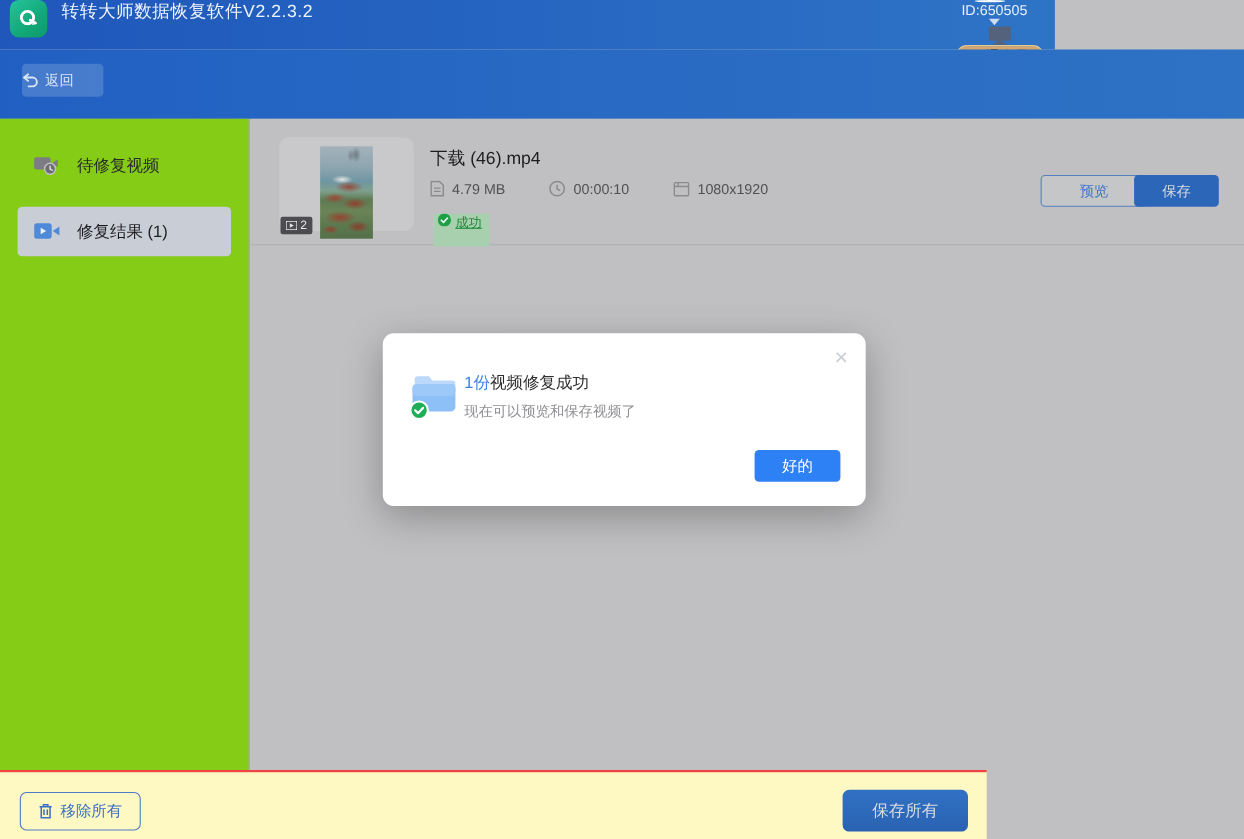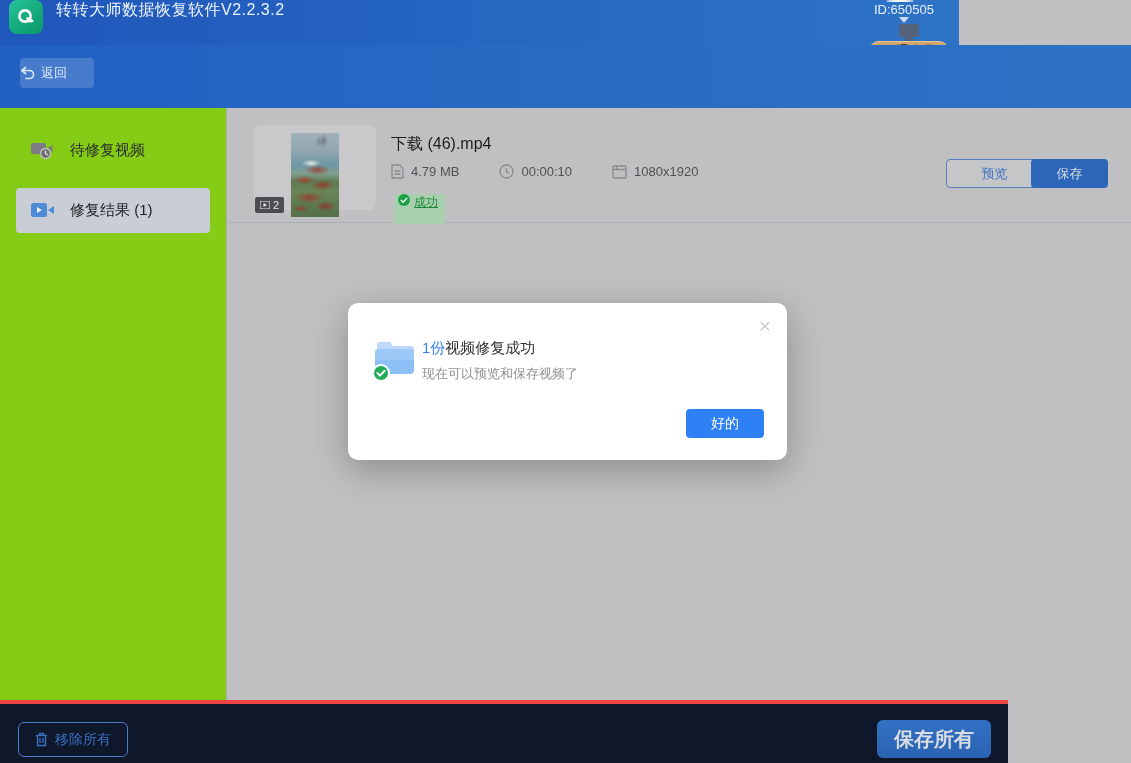--- a/index.html
+++ b/index.html
@@ -69,28 +69,28 @@
   .status-badge{ position:absolute; left:166px; top:86px; height:30px; padding:0 7px 0 4px;
     background:#a9d0ae; border-radius:2px; color:#1b8a3a; font-size:12px;
     display:flex; align-items:flex-start; gap:4px;text-decoration:underline; }
   .btn{ border-radius:4px; font-size:13px; display:flex; align-items:center; justify-content:center; }
   .btn-preview{ position:absolute; left:718px; top:51px; width:97px; height:29px;
     background:#c5c6c8; border:1px solid #567fc2; color:#3f74c8; }
   .btn-save{ position:absolute; left:803px; top:51px; width:77px; height:29px;
     background:#2b66b9; color:#d8dbe0; }
 
   
-  .footer{ position:absolute; left:0; top:700px; width:1008px; height:63px;
-    background:#0f172a; border-top:4px solid #ef4444; }
+  .footer{ position:absolute; left:0; top:700px; width:897px; height:63px;
+    background:#fef9c3; border-top:2px solid #ef4444; }
   .btn-remove-all{ position:absolute; left:18px; top:18px; width:110px; height:35px;
     border:1px solid #4e7ac6; border-radius:6px; color:#3a70c2; font-size:14px;
     background:transparent; display:flex; align-items:center; justify-content:center; gap:7px; }
   .btn-save-all{ position:absolute; right:17px; top:16px; width:114px; height:38px;
     border-radius:6px; background:linear-gradient(180deg,#3171c4,#2a62b2);
-    color:#d9dce1; font-size:20px; display:flex; align-items:center; justify-content:center;font-weight:bold; }
+    color:#d9dce1; font-size:15px; display:flex; align-items:center; justify-content:center; }
 
   
   .dialog{ position:absolute; left:348px; top:303px; width:439px; height:157px;
     background:#ffffff; border-radius:10px; box-shadow:0 10px 36px rgba(0,0,0,0.28); z-index:10; }
   .dlg-close{ position:absolute; right:16px; top:12px; font-size:21px; color:#c9cdd5; line-height:1; }
   .dlg-icon{ position:absolute; left:22px; top:33px; }
   .dlg-title{ position:absolute; left:74px; top:36px; font-size:15px; color:#2f2f31; }
   .dlg-title .hl{ color:#3d82ea; }
   .dlg-sub{ position:absolute; left:74px; top:62px; font-size:13px; color:#909094; }
   .btn-ok{ position:absolute; left:338px; top:106px; width:78px; height:29px;

